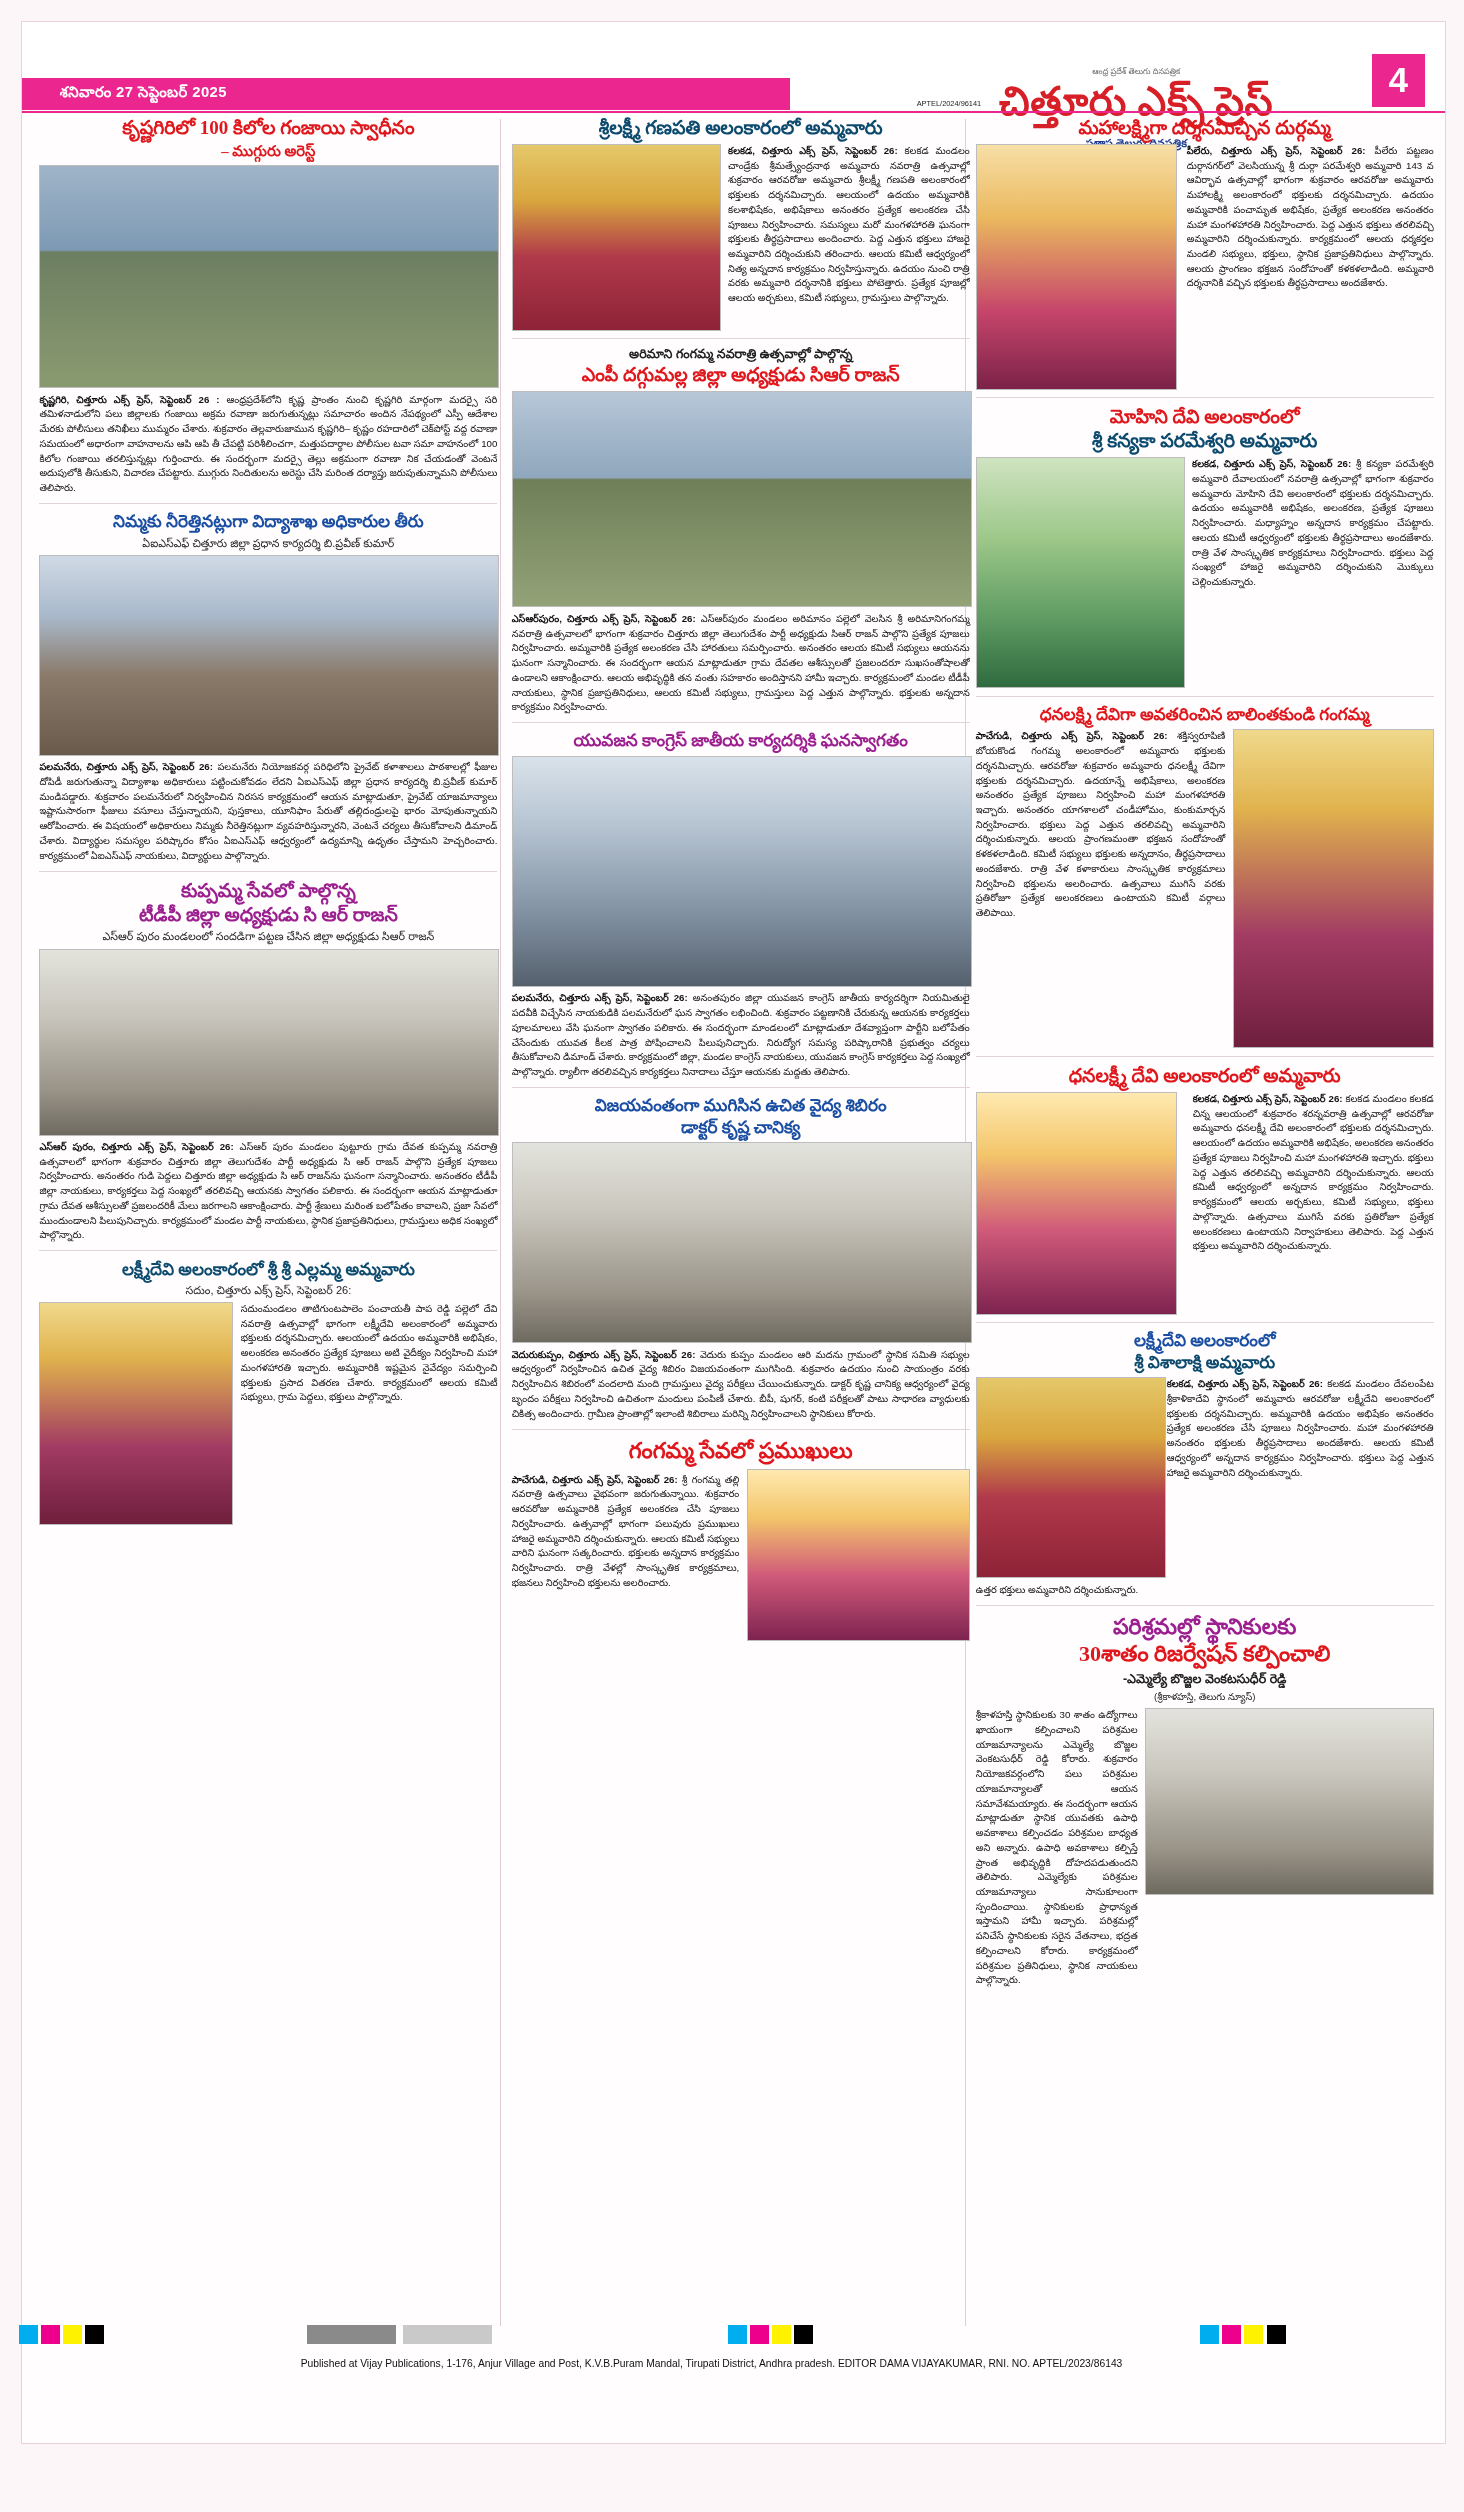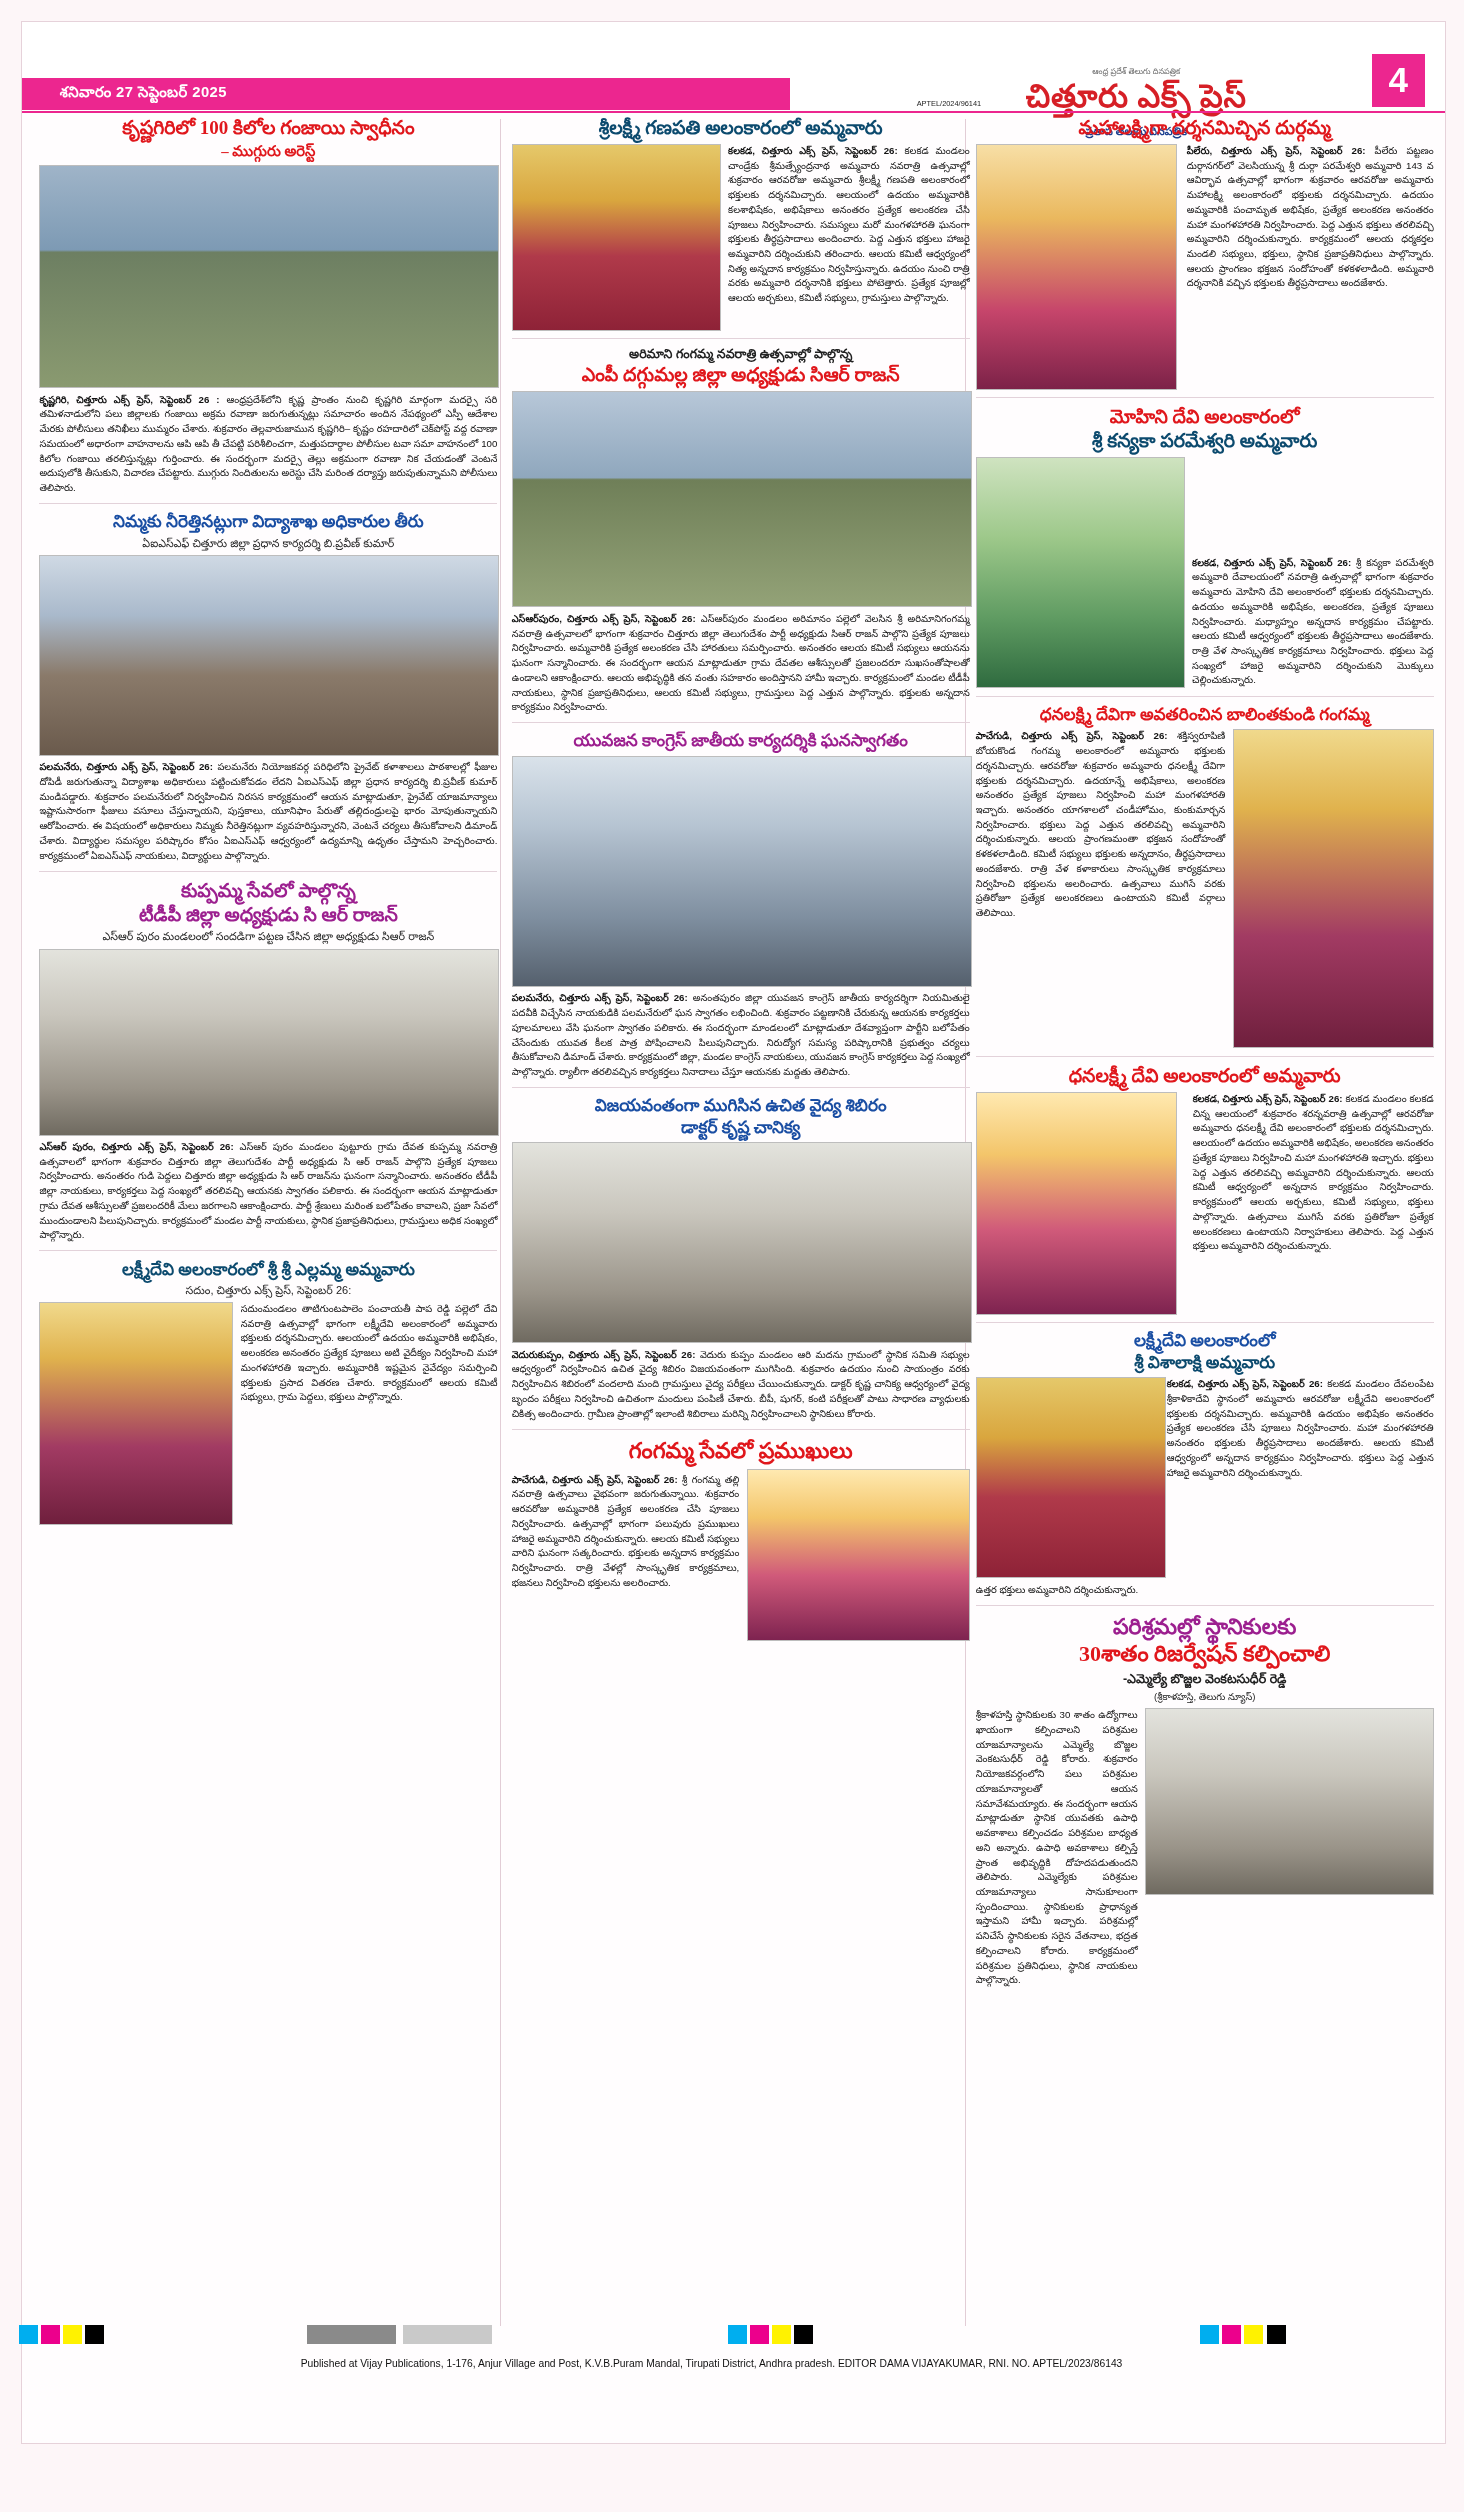--- a/index.html
+++ b/index.html
@@ -7,21 +7,21 @@
   .page{
     width:1465px;height:2512px;margin:0 auto;background:#fdf6f8;position:relative;
     box-sizing:border-box;padding:0;
   }
   .sheet{position:absolute;left:20.7px;top:20.7px;width:1423px;height:2421px;background:#fffdfe;border:0.7px solid #e6d2da;}
   
   .masthead{position:absolute;left:0;top:0;width:1423px;height:89px;background:#fff;}
   .mh-left{position:absolute;left:0;top:56px;width:768px;height:32px;background:#ec268f;}
   .mh-date{position:absolute;left:38px;top:62px;color:#fff;font-size:14.8px;font-weight:bold;letter-spacing:0.4px;}
   .mh-title{position:absolute;left:893px;top:25px;width:443px;text-align:center;}
-  .mh-title .t1{font-size:32px;font-weight:bold;color:#d61f26;letter-spacing:0.7px;font-family:"Liberation Serif",serif;}
+  .mh-title .t1{font-size:40px;font-weight:bold;color:#d61f26;letter-spacing:0.7px;font-family:"Liberation Serif",serif;}
   .mh-title .t2{font-size:11px;color:#1c3f8f;font-weight:bold;margin-top:3px;}
   .mh-title .t0{font-size:8px;color:#666;margin-top:20px;}
   .mh-reg{position:absolute;left:895px;top:77px;font-size:7.4px;color:#222;}
   .mh-pageno{position:absolute;left:1350px;top:32px;width:53px;height:53px;background:#ec268f;color:#fff;
     font-size:35px;font-weight:bold;display:flex;align-items:center;justify-content:center;}
   .mh-rule{position:absolute;left:0;top:89px;width:1423px;height:2.2px;background:#ec268f;}
   
   .cols{position:absolute;left:0;top:94px;width:1423px;height:2222px;}
   .col{position:absolute;top:0;width:458px;}
   .c1{left:17.7px;}
@@ -222,21 +222,21 @@
             </div>
           </div>
         </article>
 
         <div class="divider"></div>
 
         <article>
           <div class="hl h26 red">మోహిని దేవి అలంకారంలో</div>
           <div class="hl h26 pink">శ్రీ కన్యకా పరమేశ్వరి అమ్మవారు</div>
           <div class="spacer6"></div>
-          <div style="display:flex;gap:7.4px;align-items:flex-end">
+          <div style="display:flex;gap:7.4px;align-items:flex-start">
             <div class="ph img-green" style="width:207px;height:229px;flex:0 0 207px"></div>
             <div class="body" style="margin-top:0;flex:1">
               <span class="dateline">కలకడ, చిత్తూరు ఎక్స్ ప్రెస్, సెప్టెంబర్ 26:</span>
               <span>శ్రీ కన్యకా పరమేశ్వరి అమ్మవారి దేవాలయంలో నవరాత్రి ఉత్సవాల్లో భాగంగా శుక్రవారం అమ్మవారు మోహిని దేవి అలంకారంలో భక్తులకు దర్శనమిచ్చారు. ఉదయం అమ్మవారికి అభిషేకం, అలంకరణ, ప్రత్యేక పూజలు నిర్వహించారు. మధ్యాహ్నం అన్నదాన కార్యక్రమం చేపట్టారు. ఆలయ కమిటీ ఆధ్వర్యంలో భక్తులకు తీర్థప్రసాదాలు అందజేశారు. రాత్రి వేళ సాంస్కృతిక కార్యక్రమాలు నిర్వహించారు. భక్తులు పెద్ద సంఖ్యలో హాజరై అమ్మవారిని దర్శించుకుని మొక్కులు చెల్లించుకున్నారు.</span>
             </div>
           </div>
         </article>
 
         <div class="divider"></div>
 

